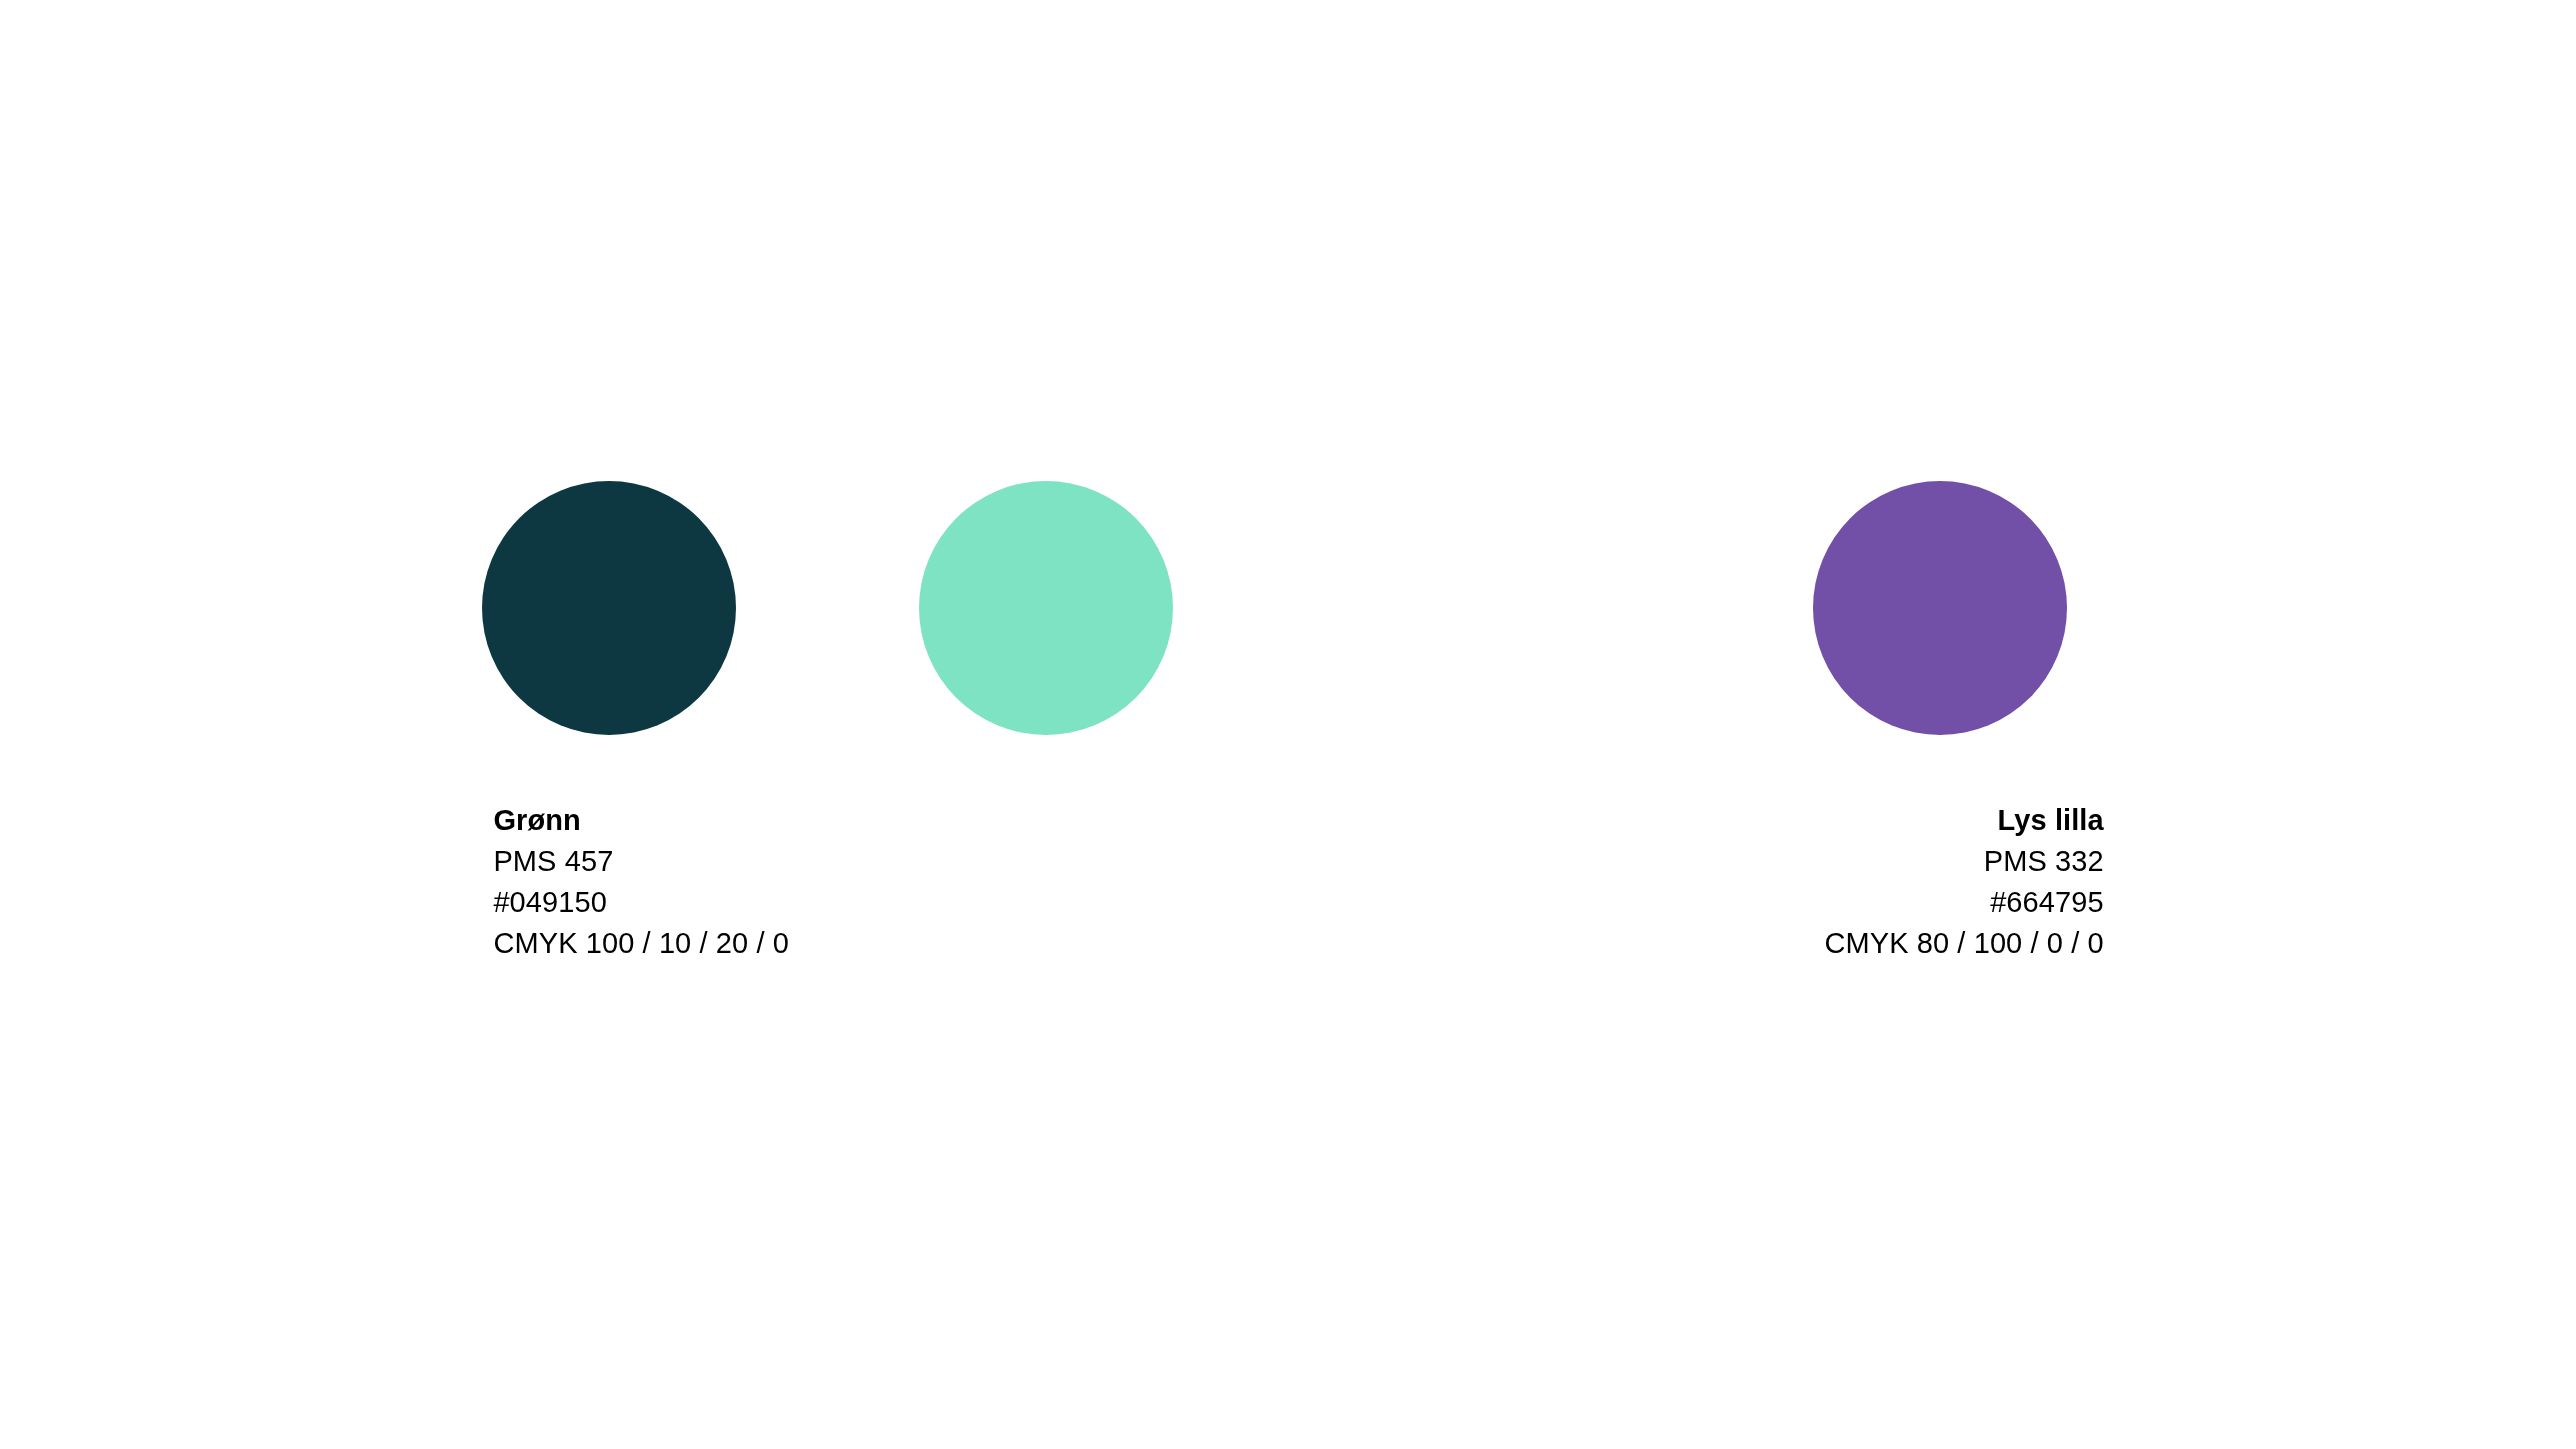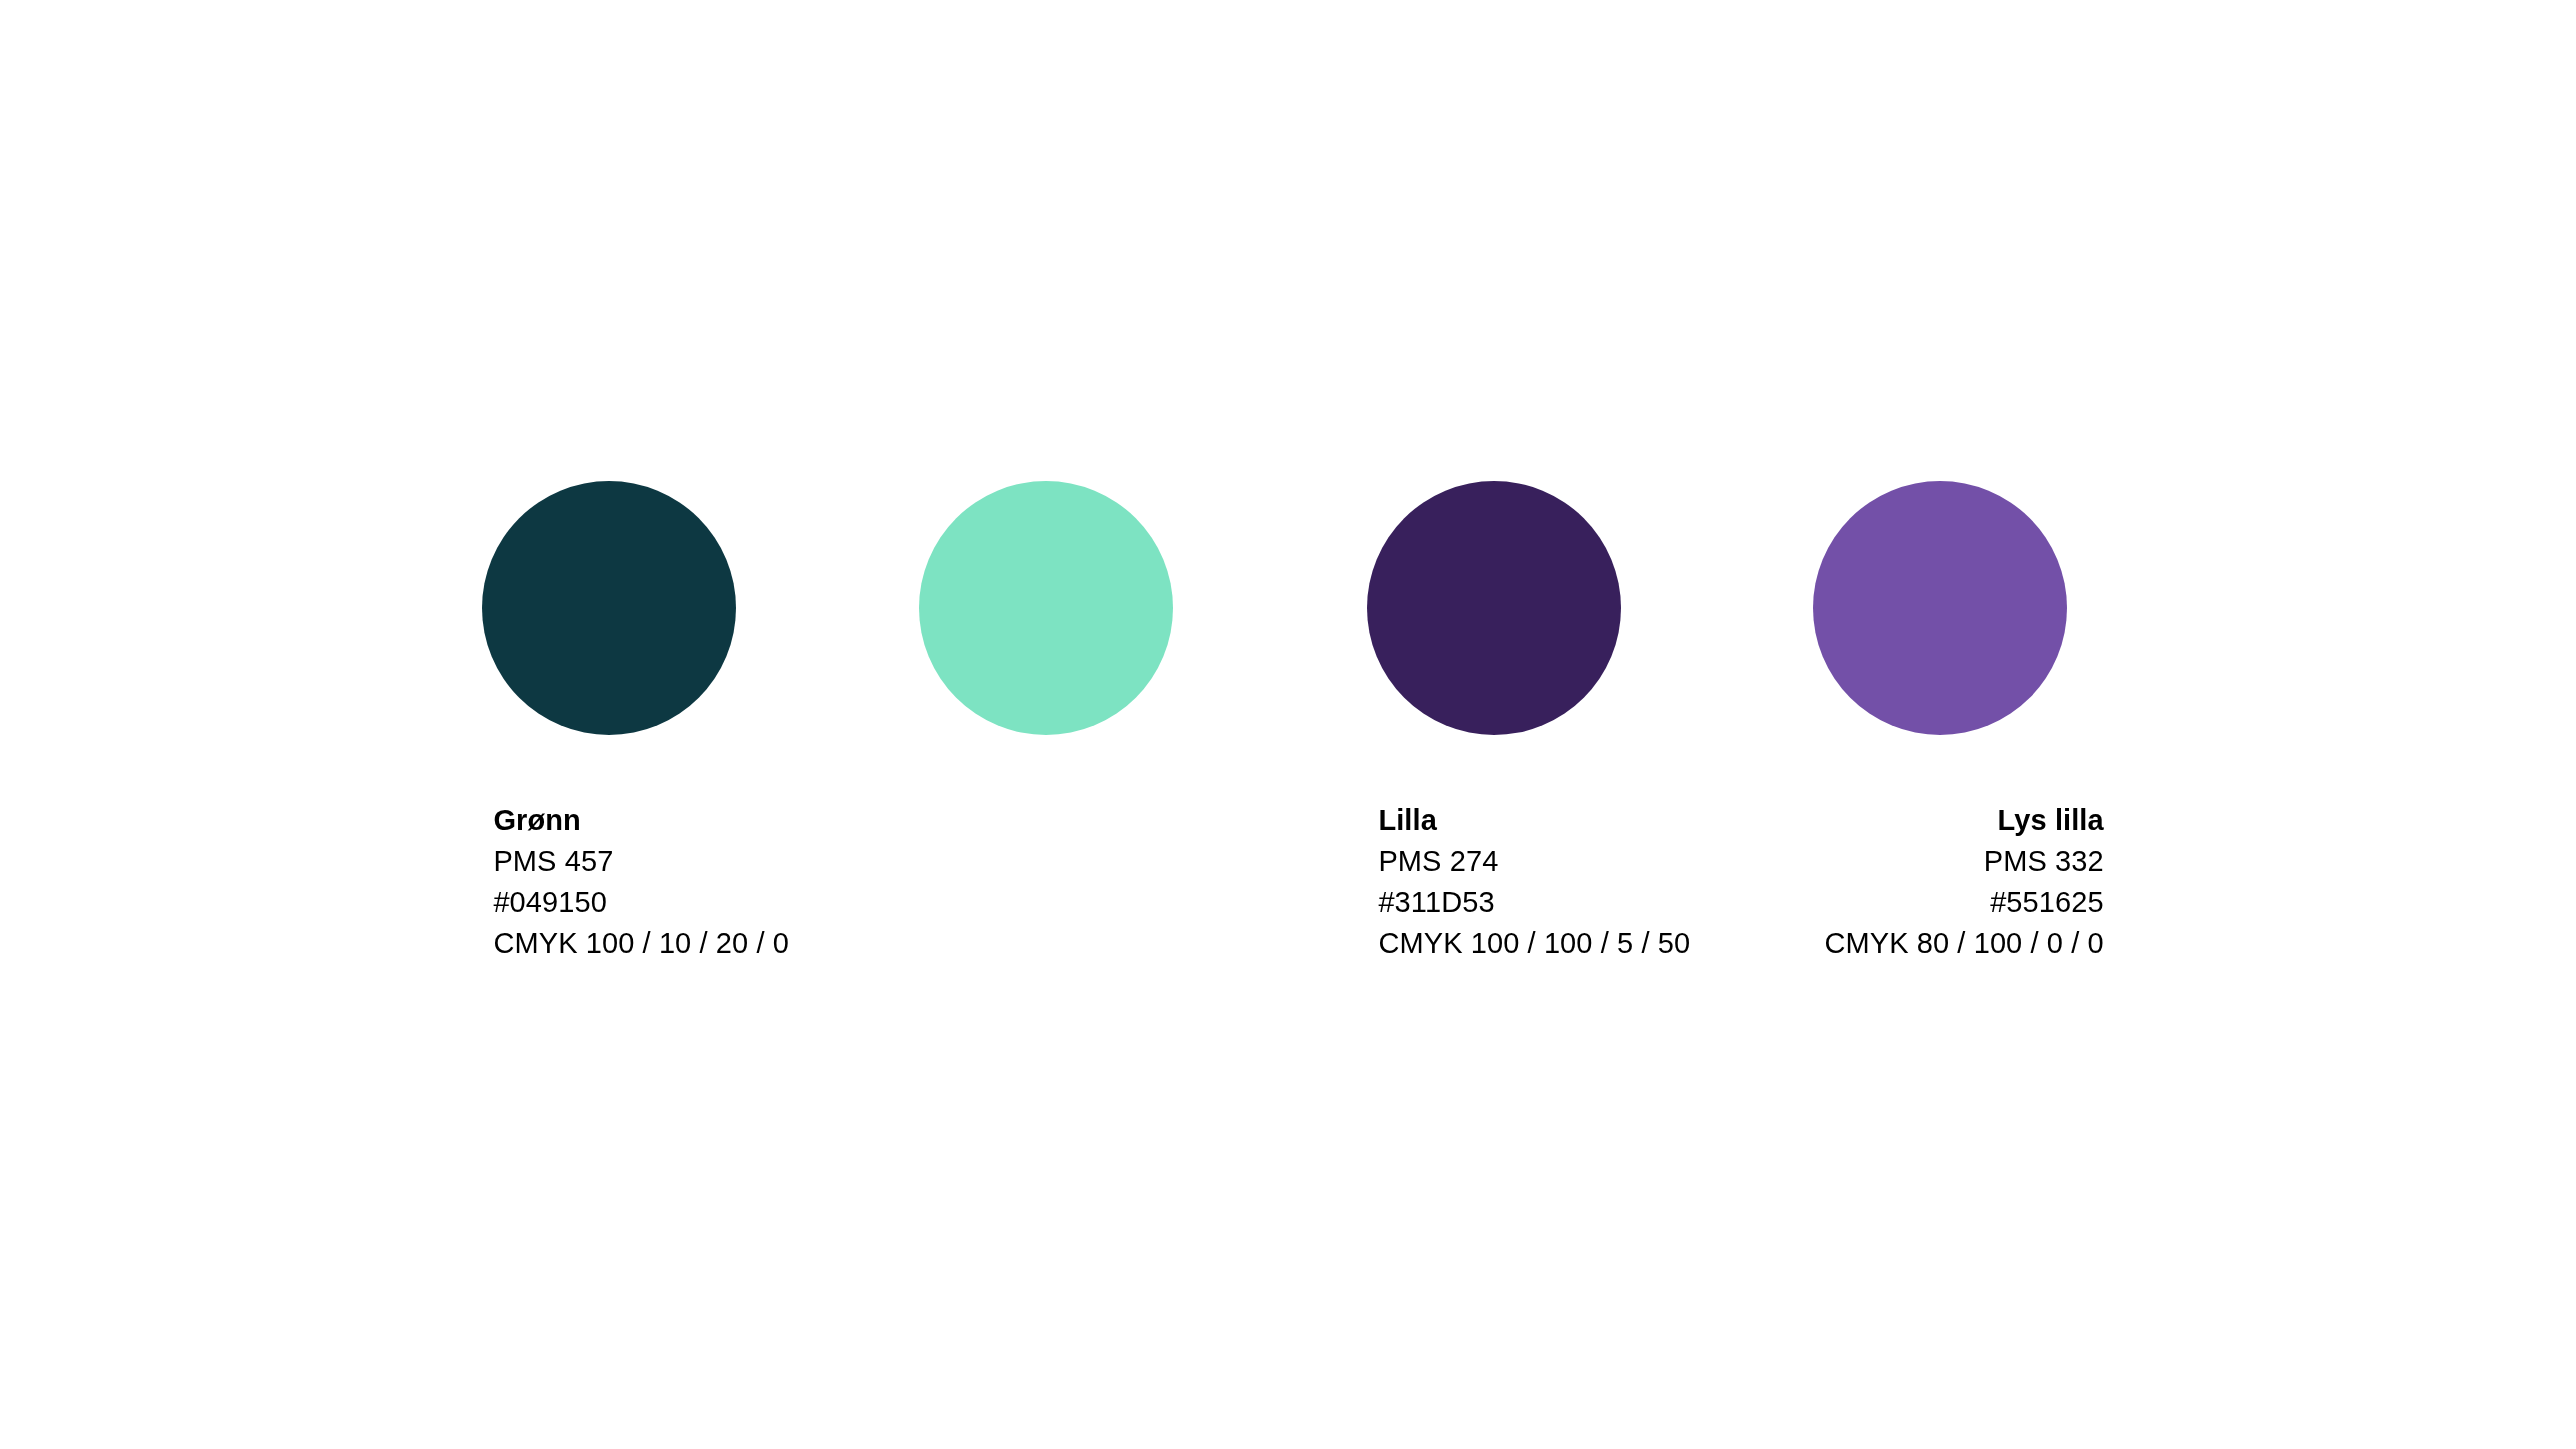--- a/index.html
+++ b/index.html
@@ -72,34 +72,25 @@
       <span class="caption-line">PMS 457</span>
       <span class="caption-line">#049150</span>
       <span class="caption-line">CMYK 100 / 10 / 20 / 0</span>
     </div>
   </div>
 
   <div class="swatch col-1">
     <div class="swatch-circle" style="background-color: rgb(125, 227, 194);"></div>
   </div>
 
-  <div class="swatch col-2">
-    <div class="swatch-circle" style="background-color: rgb(56, 32, 92);"></div>
-    <div class="swatch-caption">
-      <span class="caption-line name">Lilla</span>
-      <span class="caption-line">PMS 274</span>
-      <span class="caption-line">#311D53</span>
-      <span class="caption-line">CMYK 100 / 100 / 5 / 50</span>
-    </div>
-  </div>
 
   <div class="swatch col-3">
     <div class="swatch-circle" style="background-color: rgb(115, 80, 168);"></div>
     <div class="swatch-caption">
       <span class="caption-line name">Lys lilla</span>
       <span class="caption-line">PMS 332</span>
-      <span class="caption-line">#551625</span>
+      <span class="caption-line">#664795</span>
       <span class="caption-line">CMYK 80 / 100 / 0 / 0</span>
     </div>
   </div>
 
 </div>
 
 
 </body></html>

